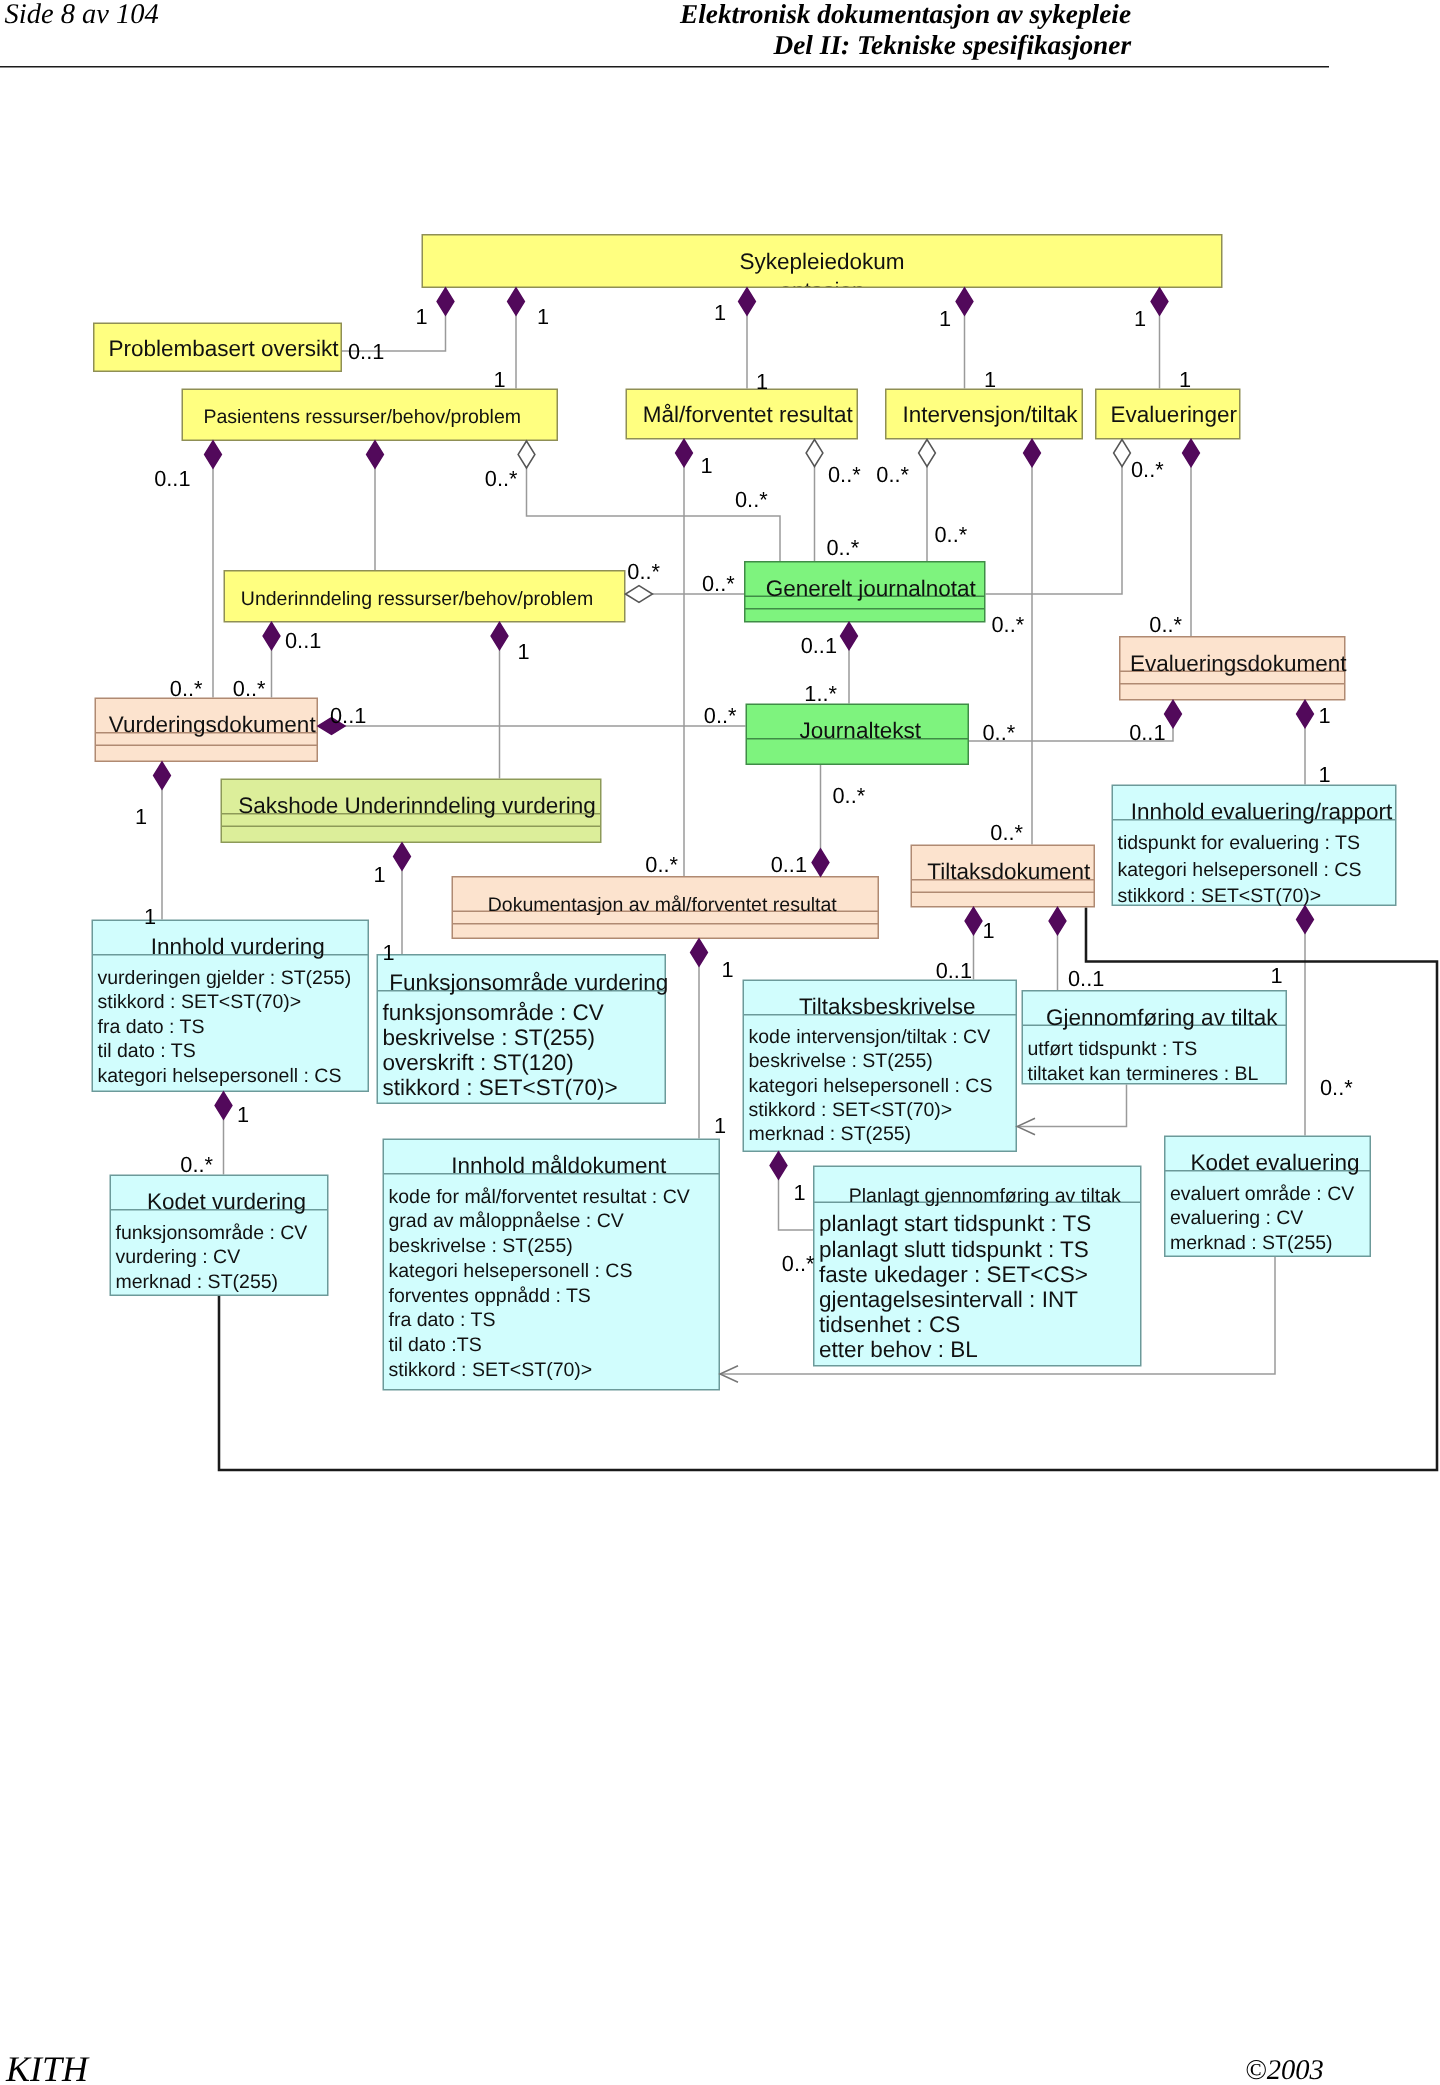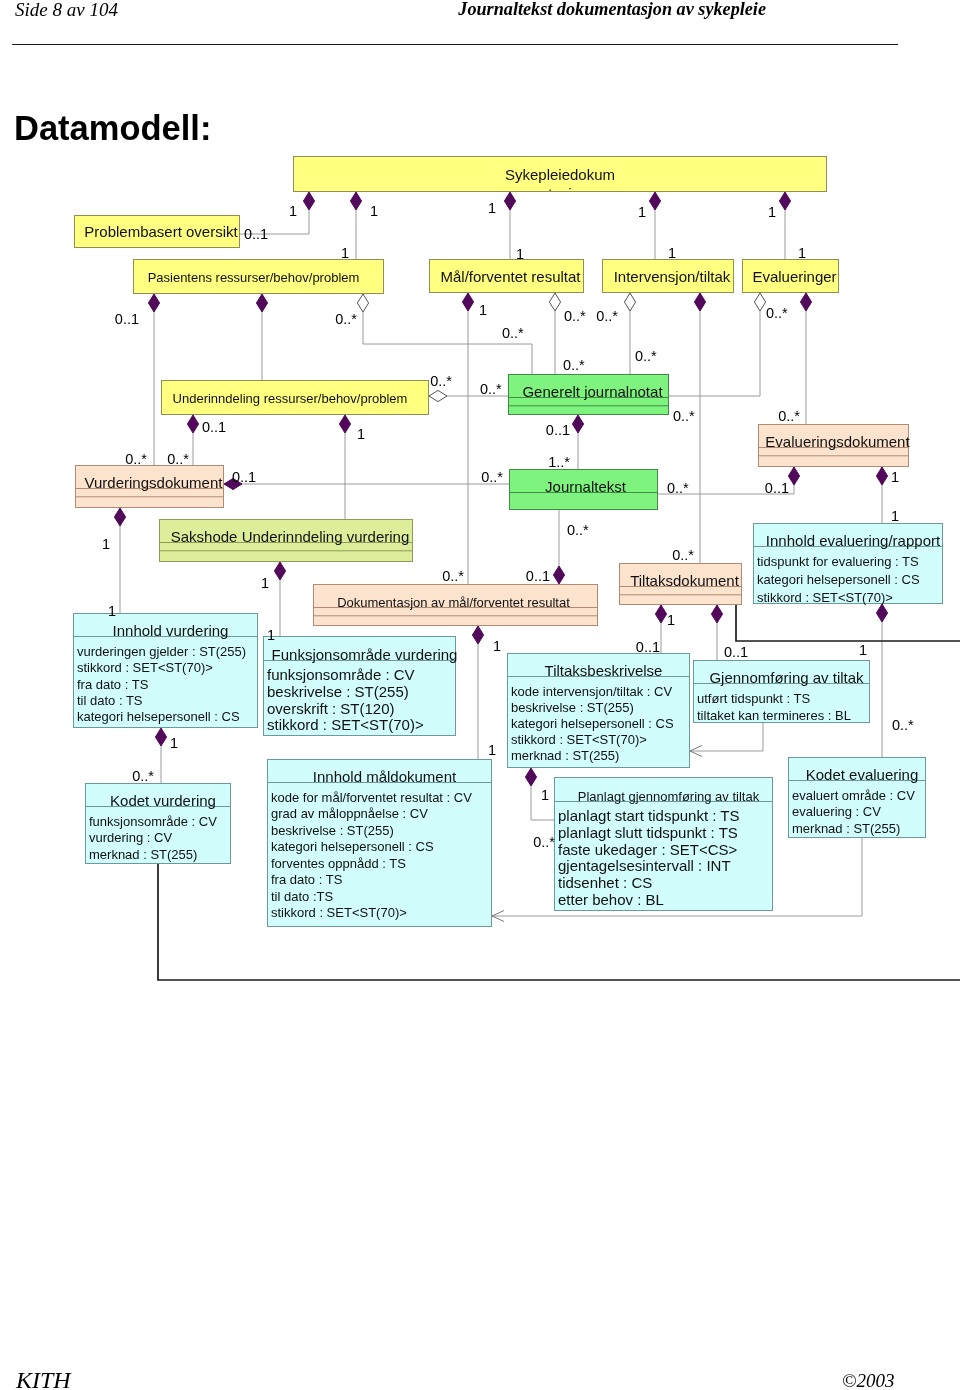--- a/index.html
+++ b/index.html
@@ -1,18 +1,18 @@
 <!DOCTYPE html>
 <html><head>
 <meta charset="utf-8">
 <title>Datamodell</title>
 <style>
   html,body{margin:0;padding:0;background:#fff;}
   body{width:960px;height:1390px;position:relative;overflow:hidden;color:#000;}
-  .page{position:absolute;left:0;top:0;width:924px;height:1390px;margin-left:12px;}
+  .page{position:absolute;left:0;top:0;width:924px;height:1390px;}
 
   .hdr-left{position:absolute;left:3px;top:0px;font-family:"Liberation Serif",serif;
             font-style:italic;font-size:19px;line-height:19px;white-space:nowrap;}
   .hdr-c1{position:absolute;left:154px;top:0px;width:600px;text-align:right;
           font-family:"Liberation Serif",serif;font-style:italic;font-weight:bold;
           font-size:18.2px;line-height:19px;}
   .hdr-c2{position:absolute;left:154px;top:21px;width:600px;text-align:right;
           font-family:"Liberation Serif",serif;font-style:italic;font-weight:bold;
           font-size:18.2px;line-height:19px;}
   .hdr-rule{position:absolute;left:0;top:44px;width:886px;height:0;border-top:1.6px solid #1b1b1b;}
@@ -29,24 +29,24 @@
   .nd-title{font-family:"Liberation Sans",sans-serif;}
   .nd-attr{font-family:"Liberation Sans",sans-serif;}
   .mult{font-family:"Liberation Sans",sans-serif;font-size:14.5px;}
 </style>
 </head>
 <body>
 
 <div class="page">
 
   <div class="hdr-left">Side 8 av 104</div>
-  <div class="hdr-c1">Journaltekst dokumentasjon av sykepleie</div>
+  <div class="hdr-c1">Elektronisk dokumentasjon av sykepleie</div>
+  <div class="hdr-c2">Del II: Tekniske spesifikasjoner</div>
   <div class="hdr-rule"></div>
 
-  <div class="doc-title">Datamodell:</div>
 
   <svg id="diagram" width="960" height="1390">
       <defs>
         <clipPath id="clip-syk">
           <rect x="281" y="156" width="534" height="35"></rect>
         </clipPath>
       </defs>
       <g>
         <polyline points="297,192 297,234 228,234" fill="none" stroke="#9a9a9a" stroke-width="1"></polyline>
         <polyline points="344,192 344,259" fill="none" stroke="#9a9a9a" stroke-width="1"></polyline>

